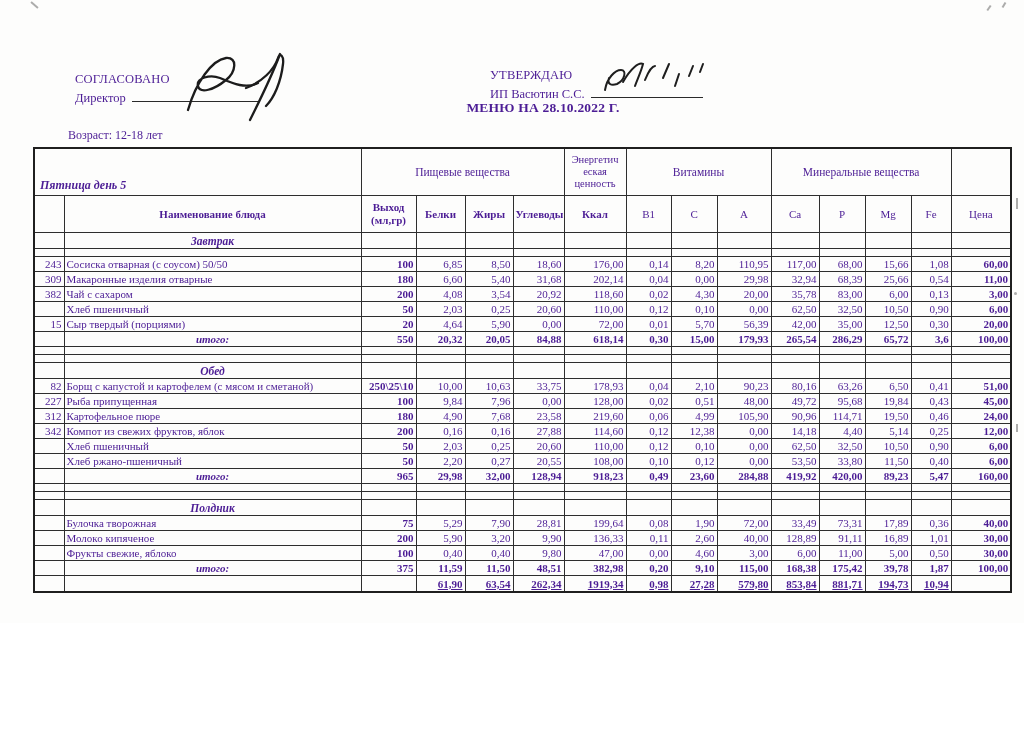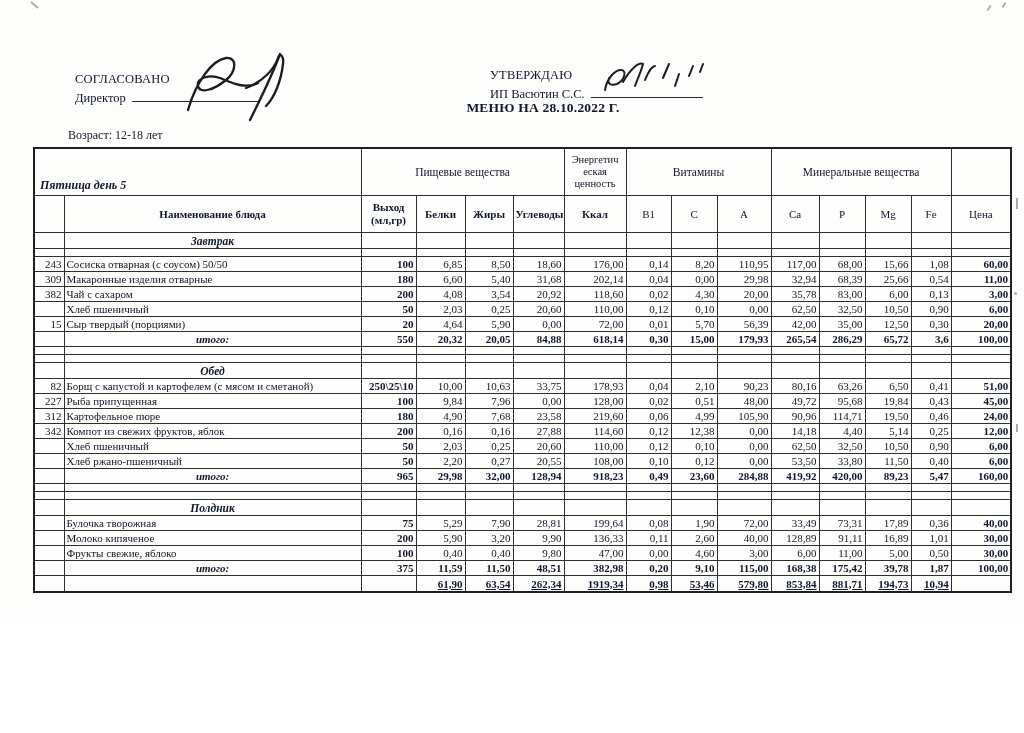--- a/index.html
+++ b/index.html
@@ -1,17 +1,17 @@
 <!DOCTYPE html>
 <html><head>
 <meta charset="utf-8">
 <style>
   html,body{margin:0;padding:0;background:#ffffff;}
   .page{position:relative;width:1024px;height:623px;background:#fdfdfc;
-        font-family:"Liberation Serif",serif;color:#0f172a;overflow:hidden;}
+        font-family:"Liberation Serif",serif;color:#4c1d95;overflow:hidden;}
 
   
   .approve{position:absolute;font-size:12.5px;line-height:1.5;}
   .approve .ttl{letter-spacing:.2px;}
   .role-line{white-space:nowrap;}
   .sig-line{display:inline-block;border-bottom:1.2px solid #2a2a2a;height:11px;vertical-align:baseline;margin-left:6px;}
 
   .sig{position:absolute;}
 
   .menu-title{position:absolute;left:433px;top:100px;width:220px;text-align:center;
@@ -562,21 +562,21 @@
         </tr>
         <tr class="r-grand">
           <td class="c-num"></td>
           <td class="c-name"></td>
           <td class="c-val"></td>
           <td class="c-val">61,90</td>
           <td class="c-val">63,54</td>
           <td class="c-val">262,34</td>
           <td class="c-val">1919,34</td>
           <td class="c-val">0,98</td>
-          <td class="c-val">53,46</td>
+          <td class="c-val">27,28</td>
           <td class="c-val">579,80</td>
           <td class="c-val">853,84</td>
           <td class="c-val">881,71</td>
           <td class="c-val">194,73</td>
           <td class="c-val">10,94</td>
           <td class="c-val"></td>
         </tr>
       </tbody>
   </table>
 

